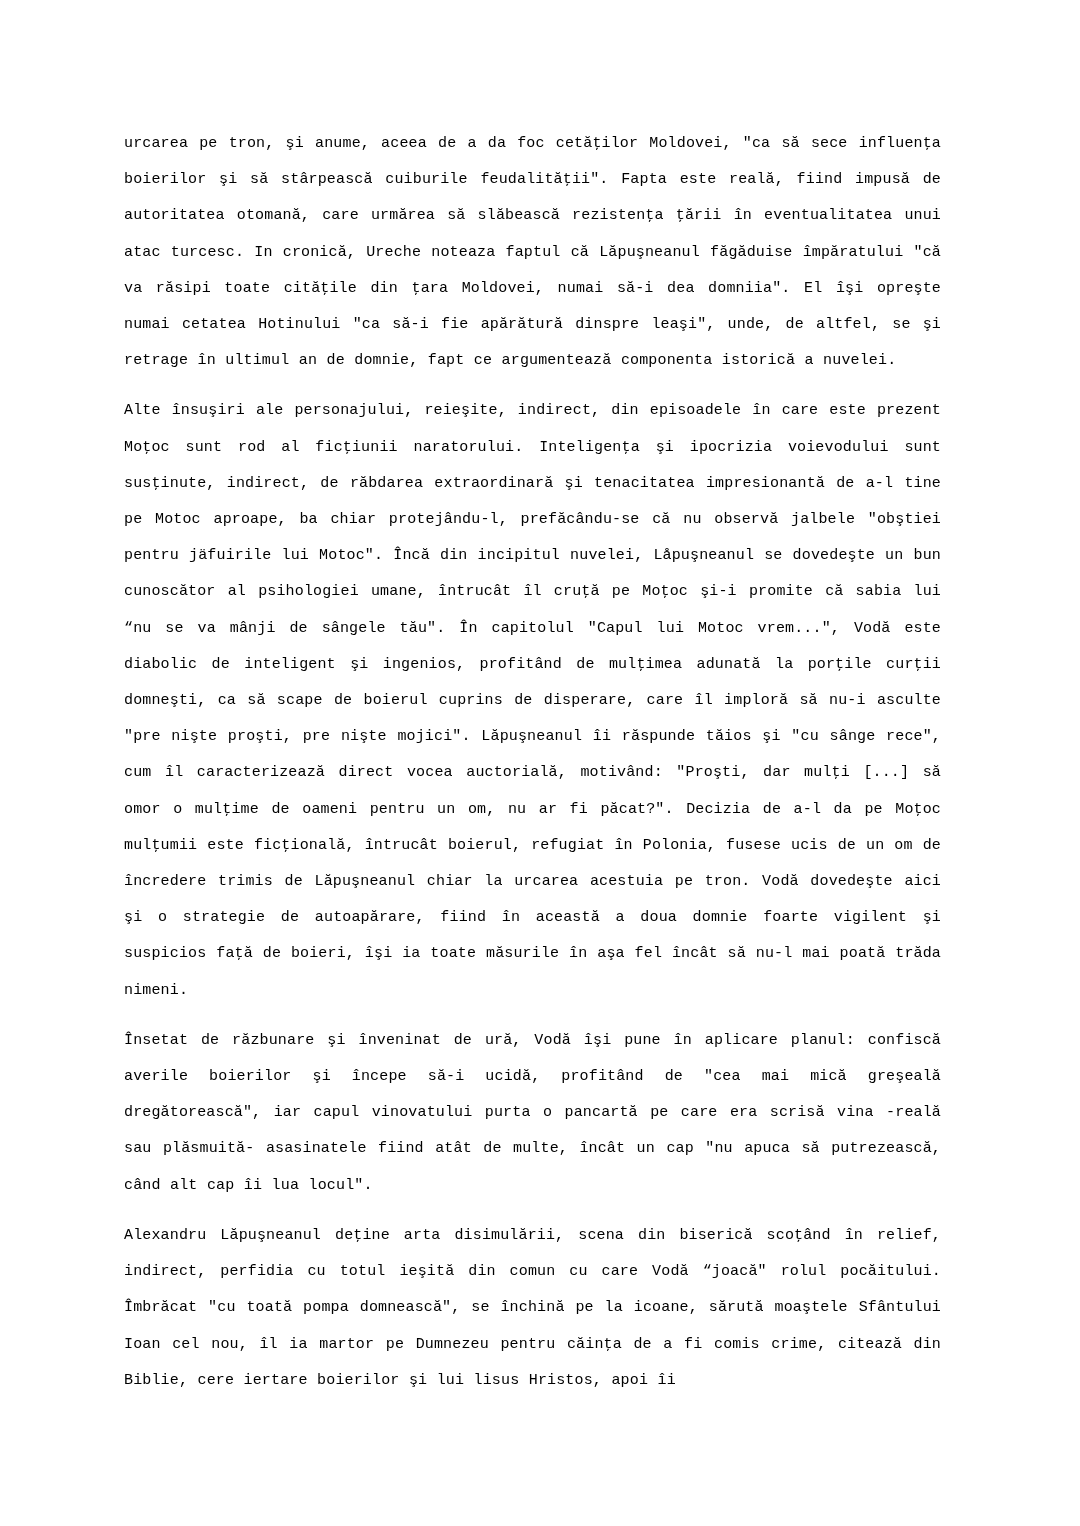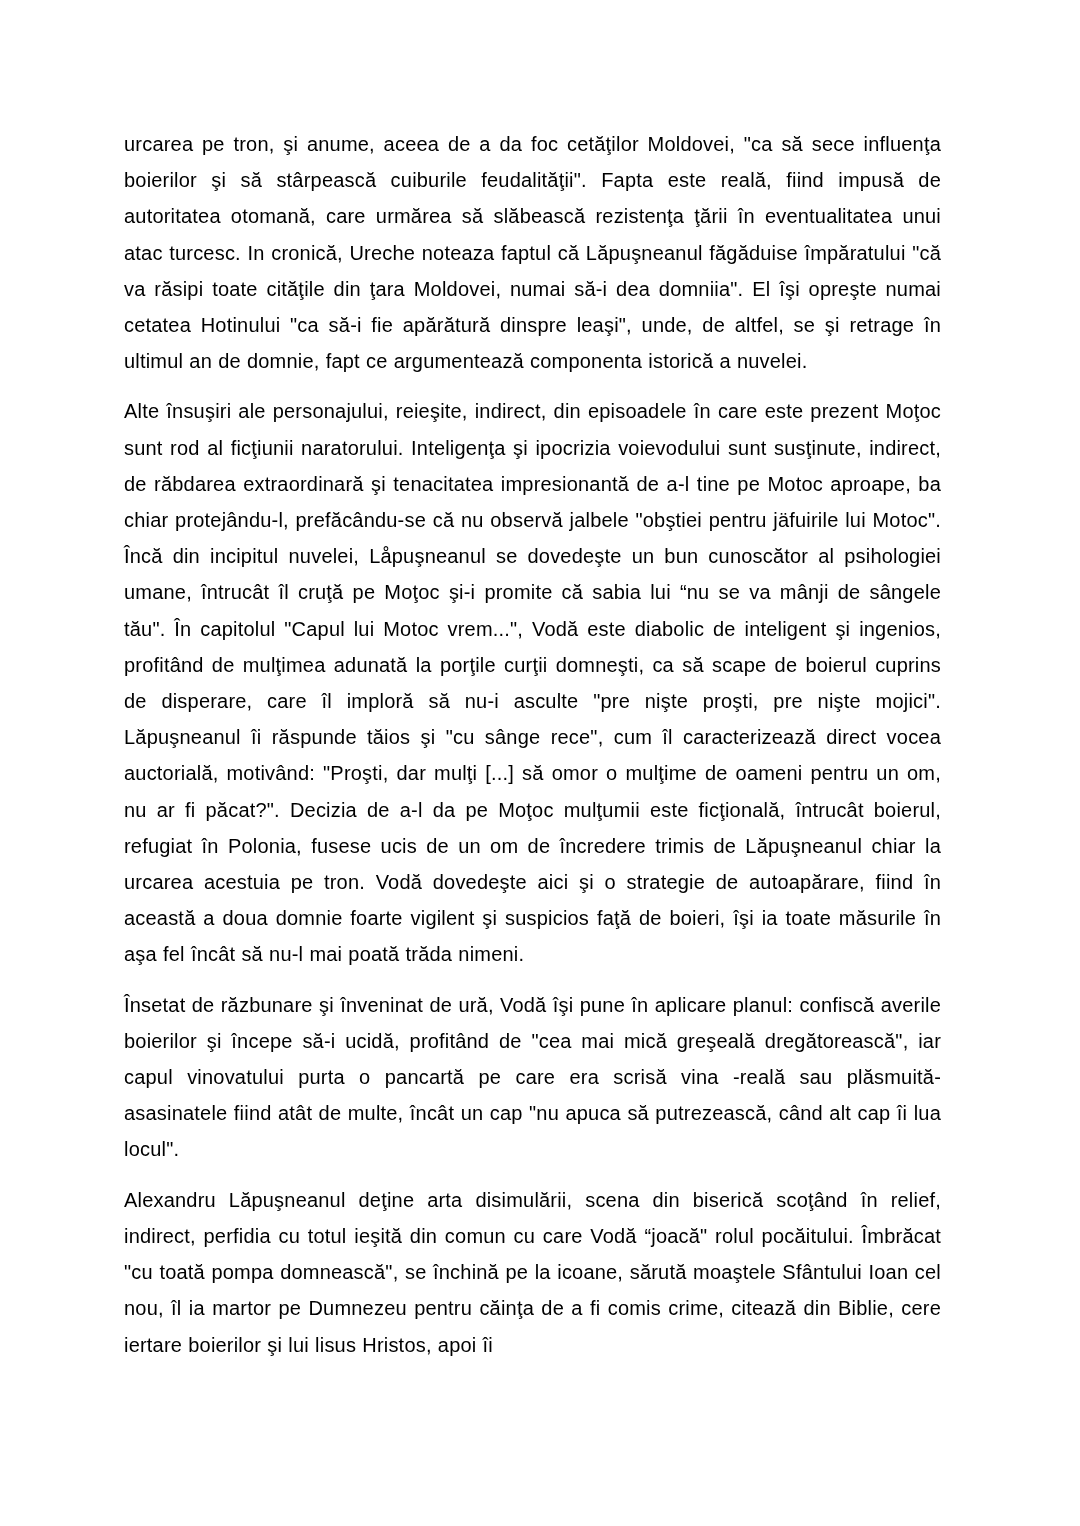--- a/index.html
+++ b/index.html
@@ -20,22 +20,22 @@
   }
 
   .text-column {
     position: absolute;
     left: 124px;
     top: 126px;
     width: 833px;
   }
 
   .para {
-    font-family: Liberation Sans, sans-serif;
-    font-size: 20px;
+    font-family: Liberation Mono, monospace;
+    font-size: 15px;
     line-height: 36.2px;
     color: #000000;
     text-align: justify;
     text-justify: inter-word;
     margin: 0 16px 14px 0;
     hyphens: none;
     -webkit-hyphens: none;
     word-spacing: 0.02em;
     letter-spacing: 0.01em;
   }

